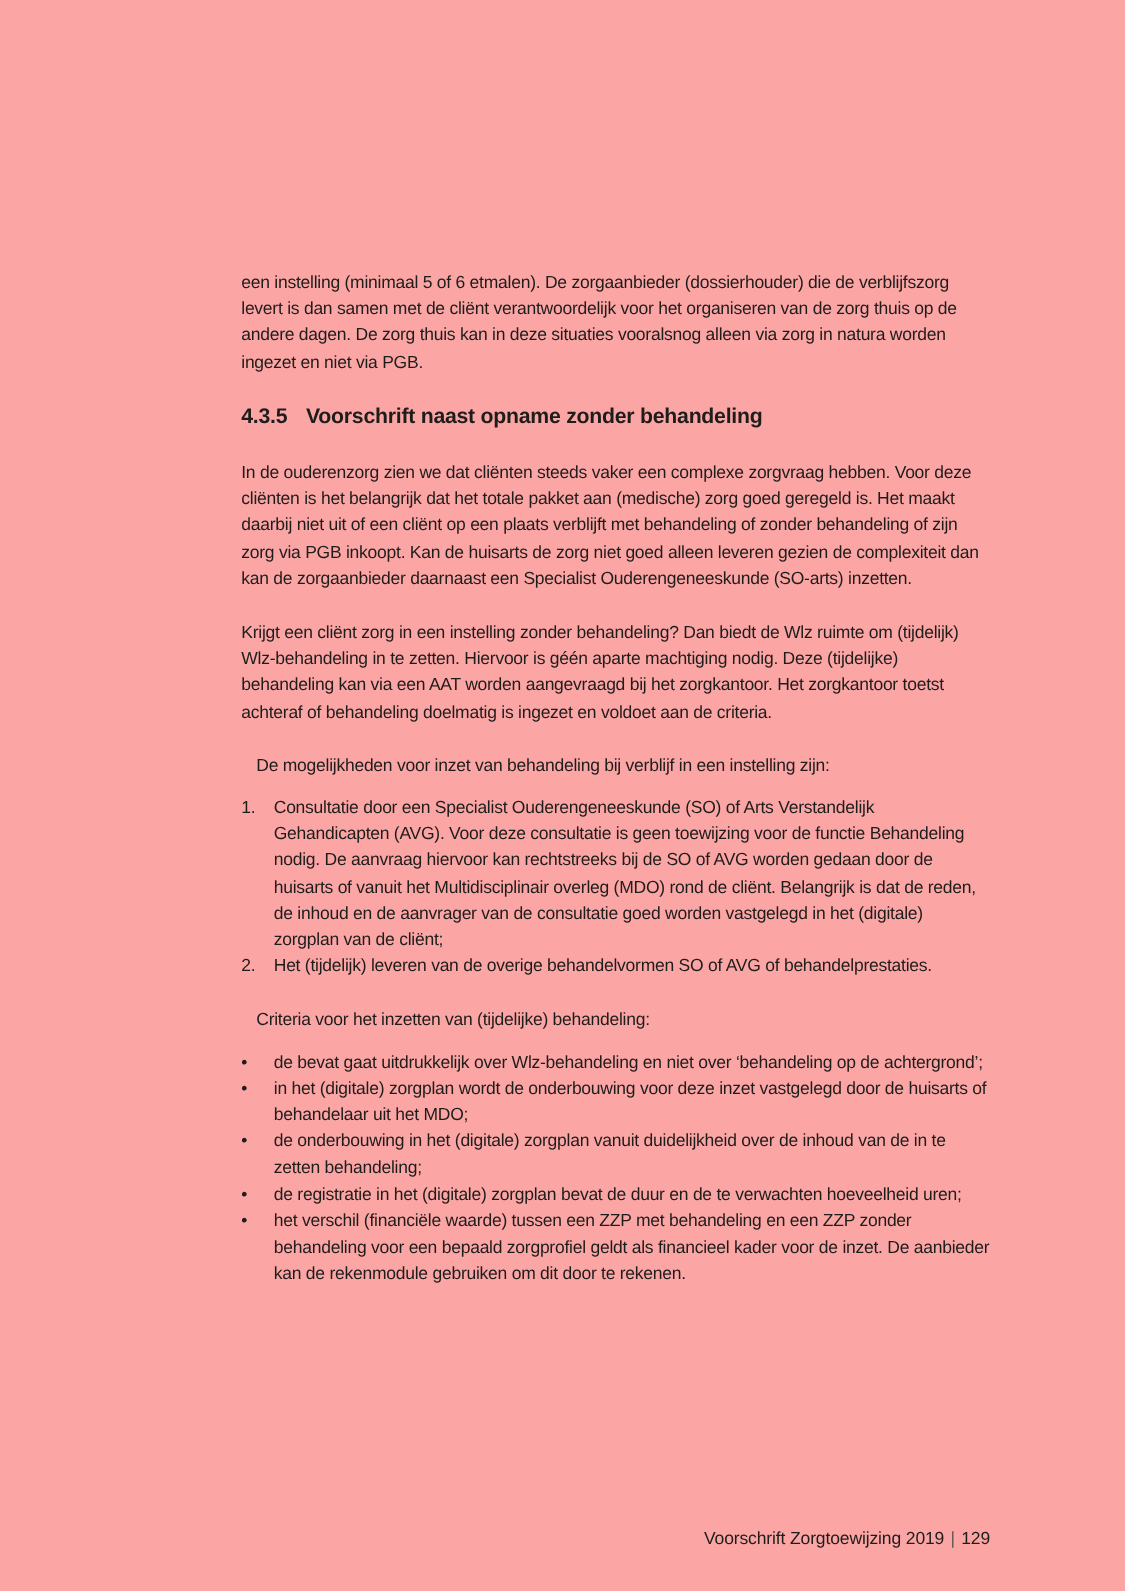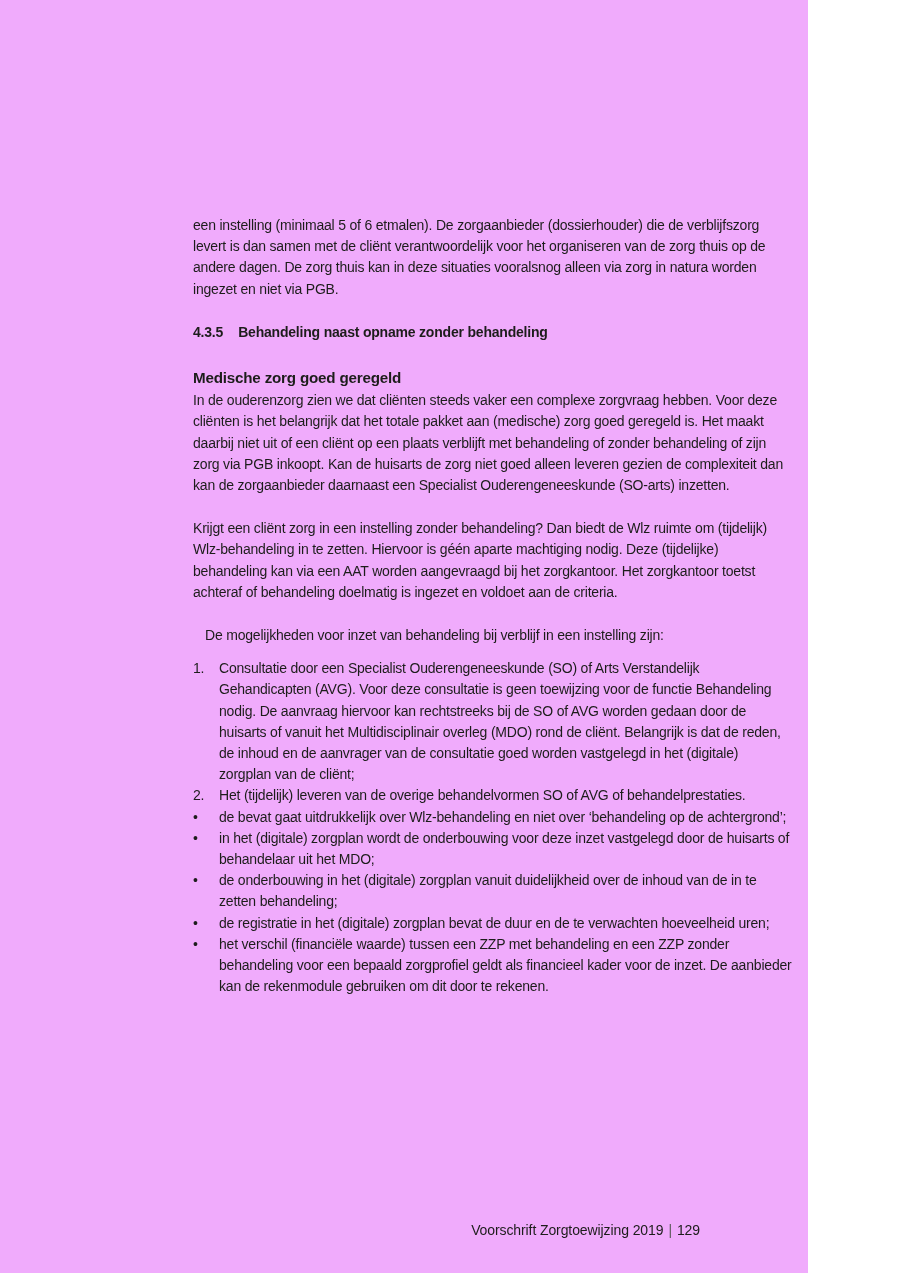--- a/index.html
+++ b/index.html
@@ -2,23 +2,23 @@
 <html lang="nl"><head>
 <meta charset="utf-8">
 <style>
   html, body {
     margin: 0;
     padding: 0;
     background: #ffffff;
   }
   .page {
     position: relative;
-    width: 808px;
+    width: 900px;
     height: 1273px;
-    background: #f0abfc;
+    background: #fca5a5;
     font-family: "Liberation Sans", "DejaVu Sans", sans-serif;
     color: #1d1d1b;
     overflow: hidden;
   }
   .content {
     position: absolute;
     left: 193px;
     top: 215px;
     width: 600px;
     font-size: 14px;
@@ -28,21 +28,21 @@
   }
   .para {
     margin: 0 0 22px 0;
   }
   .para-tight {
     margin: 12px;
   }
   .section-heading {
     display: flex;
     gap: 15px;
-    font-size: 14px;
+    font-size: 17px;
     font-weight: bold;
     margin: 10px 0 24px 0;
   }
   .subheading {
     font-size: 15.2px;
     font-weight: bold;
     margin: 0 0 2px 0;
   }
   .list {
     margin: 0;
@@ -79,42 +79,42 @@
 <body>
 
 <div class="page">
   <div class="content">
 
     <p class="para">een instelling (minimaal 5 of 6 etmalen). De zorgaanbieder (dossierhouder) die de verblijfszorg levert is dan samen met de cliënt verantwoordelijk voor het organiseren van de zorg thuis op de andere dagen. De zorg thuis kan in deze situaties vooralsnog alleen via zorg in natura worden ingezet en niet via PGB.</p>
 
 
     <h2 class="section-heading">
       <span>4.3.5</span>
-      <span>Behandeling naast opname zonder behandeling</span>
+      <span>Voorschrift naast opname zonder behandeling</span>
     </h2>
 
-    <h3 class="subheading">Medische zorg goed geregeld</h3>
 
     <p class="para">In de ouderenzorg zien we dat cliënten steeds vaker een complexe zorgvraag hebben. Voor deze cliënten is het belangrijk dat het totale pakket aan (medische) zorg goed geregeld is. Het maakt daarbij niet uit of een cliënt op een plaats verblijft met behandeling of zonder behandeling of zijn zorg via PGB inkoopt. Kan de huisarts de zorg niet goed alleen leveren gezien de complexiteit dan kan de zorgaanbieder daarnaast een Specialist Ouderengeneeskunde (SO-arts) inzetten.</p>
 
     <p class="para">Krijgt een cliënt zorg in een instelling zonder behandeling? Dan biedt de Wlz ruimte om (tijdelijk) Wlz-behandeling in te zetten. Hiervoor is géén aparte machtiging nodig. Deze (tijdelijke) behandeling kan via een AAT worden aangevraagd bij het zorgkantoor. Het zorgkantoor toetst achteraf of behandeling doelmatig is ingezet en voldoet aan de criteria.</p>
 
     <p class="para-tight">De mogelijkheden voor inzet van behandeling bij verblijf in een instelling zijn:</p>
 
     <div class="list">
       <div class="list-item">
         <span class="list-marker">1.</span>
         <span class="list-body">Consultatie door een Specialist Ouderengeneeskunde (SO) of Arts Verstandelijk Gehandicapten (AVG). Voor deze consultatie is geen toewijzing voor de functie Behandeling nodig. De aanvraag hiervoor kan rechtstreeks bij de SO of AVG worden gedaan door de huisarts of vanuit het Multidisciplinair overleg (MDO) rond de cliënt. Belangrijk is dat de reden, de inhoud en de aanvrager van de consultatie goed worden vastgelegd in het (digitale) zorgplan van de cliënt;</span>
       </div>
       <div class="list-item">
         <span class="list-marker">2.</span>
         <span class="list-body">Het (tijdelijk) leveren van de overige behandelvormen SO of AVG of behandelprestaties.</span>
       </div>
     </div>
 
+    <p class="para-tight gap-before">Criteria voor het inzetten van (tijdelijke) behandeling:</p>
 
     <div class="list">
       <div class="list-item">
         <span class="list-marker">•</span>
         <span class="list-body">de bevat gaat uitdrukkelijk over Wlz-behandeling en niet over ‘behandeling op de achtergrond’;</span>
       </div>
       <div class="list-item">
         <span class="list-marker">•</span>
         <span class="list-body">in het (digitale) zorgplan wordt de onderbouwing voor deze inzet vastgelegd door de huisarts of behandelaar uit het MDO;</span>
       </div>

